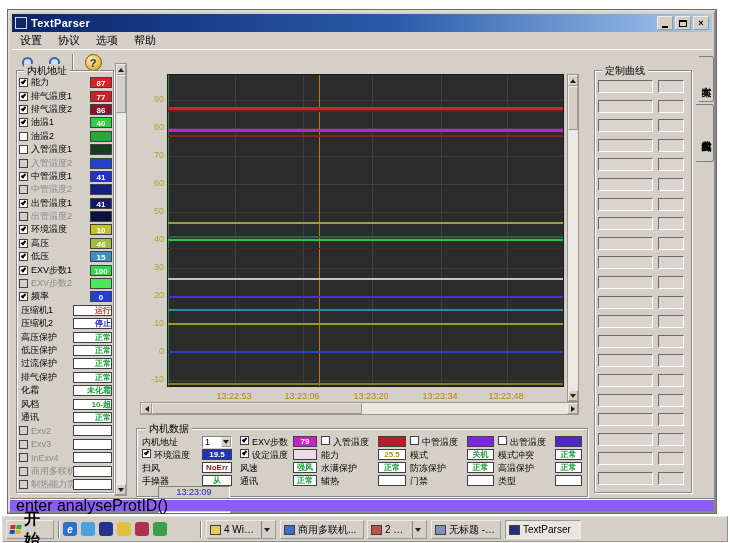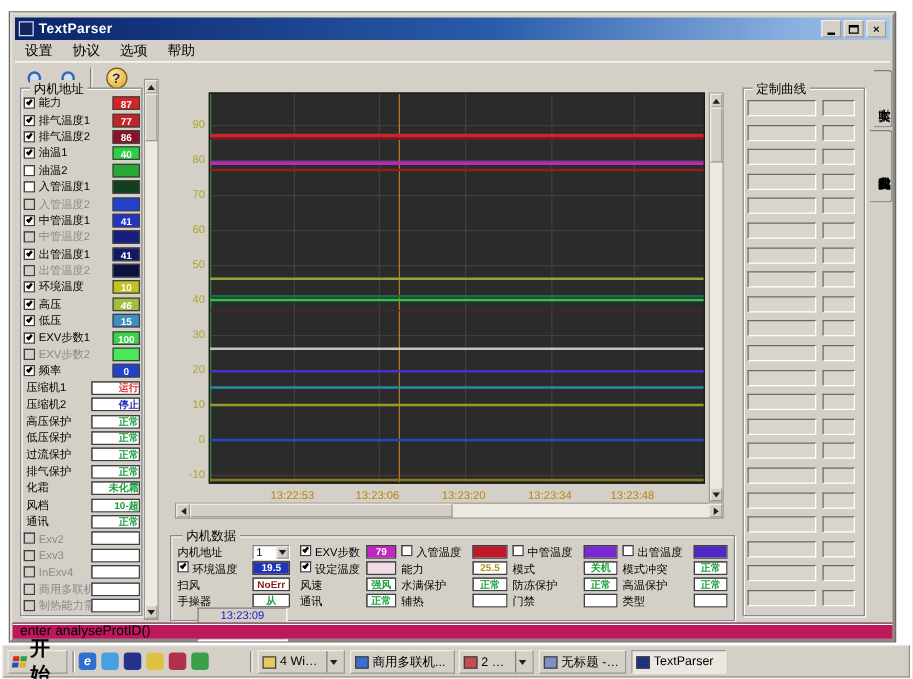--- a/index.html
+++ b/index.html
@@ -76,21 +76,21 @@
 
   
   #curve-rows { position:absolute; left:598px; top:80px; width:90px; }
   .crow { display:flex; gap:5px; margin-bottom:6.6px; }
   .cbox-l { width:55px; height:13px; }
   .cbox-s { width:26px; height:13px; }
   .sunken-field { background:#d9d5cd; border:1px solid; border-color:#6a6a6a #ffffff #ffffff #6a6a6a; }
 
   .side-tab { position:absolute; background:#d4d0c8; border:1px solid #808080; border-left:none; writing-mode:vertical-rl; font-size:10px; text-align:center; color:#000; border-radius:0 3px 3px 0; }
 
-  .statusbar { position:absolute; left:2px; right:2px; bottom:2px; height:13px; background:#be185d; border-top:1px solid #808080; box-shadow:0 1px 0 #fff inset; font-size:11px; color:#000; padding-left:6px; line-height:13px; }
+  .statusbar { position:absolute; left:2px; right:2px; bottom:2px; height:13px; background:#8b5cf6; border-top:1px solid #808080; box-shadow:0 1px 0 #fff inset; font-size:16px; color:#000; padding-left:6px; line-height:13px; }
 
   
   #taskbar { position:absolute; left:2px; top:516px; width:726px; height:26px; background:#d4d0c8; border:1px outset #e8e4dc; }
   .startbtn { position:absolute; left:3px; top:3px; width:48px; height:19px; border:1px outset #f0ece4; background:#d4d0c8; display:flex; align-items:center; gap:3px; padding-left:3px; font-size:16px; font-weight:bold; }
   .flag { width:12px; height:10px; display:grid; grid-template-columns:5px 5px; grid-template-rows:4px 4px; gap:1px; transform:skewX(-8deg); }
   .flag i { display:block; }
   .ql { position:absolute; left:60px; top:5px; display:flex; gap:4px; }
   .ql-icon { width:14px; height:14px; border-radius:3px; font-size:10px; font-weight:bold; color:#fff; display:flex; align-items:center; justify-content:center; font-style:italic; }
   .tb-sep { position:absolute; top:4px; width:2px; height:17px; border-left:1px solid #808080; border-right:1px solid #ffffff; }
   .taskbtn { position:absolute; top:3px; height:19px; border:1px outset #f0ece4; background:#d4d0c8; display:flex; align-items:center; gap:3px; padding:0 3px; font-size:10px; overflow:hidden; white-space:nowrap; }

